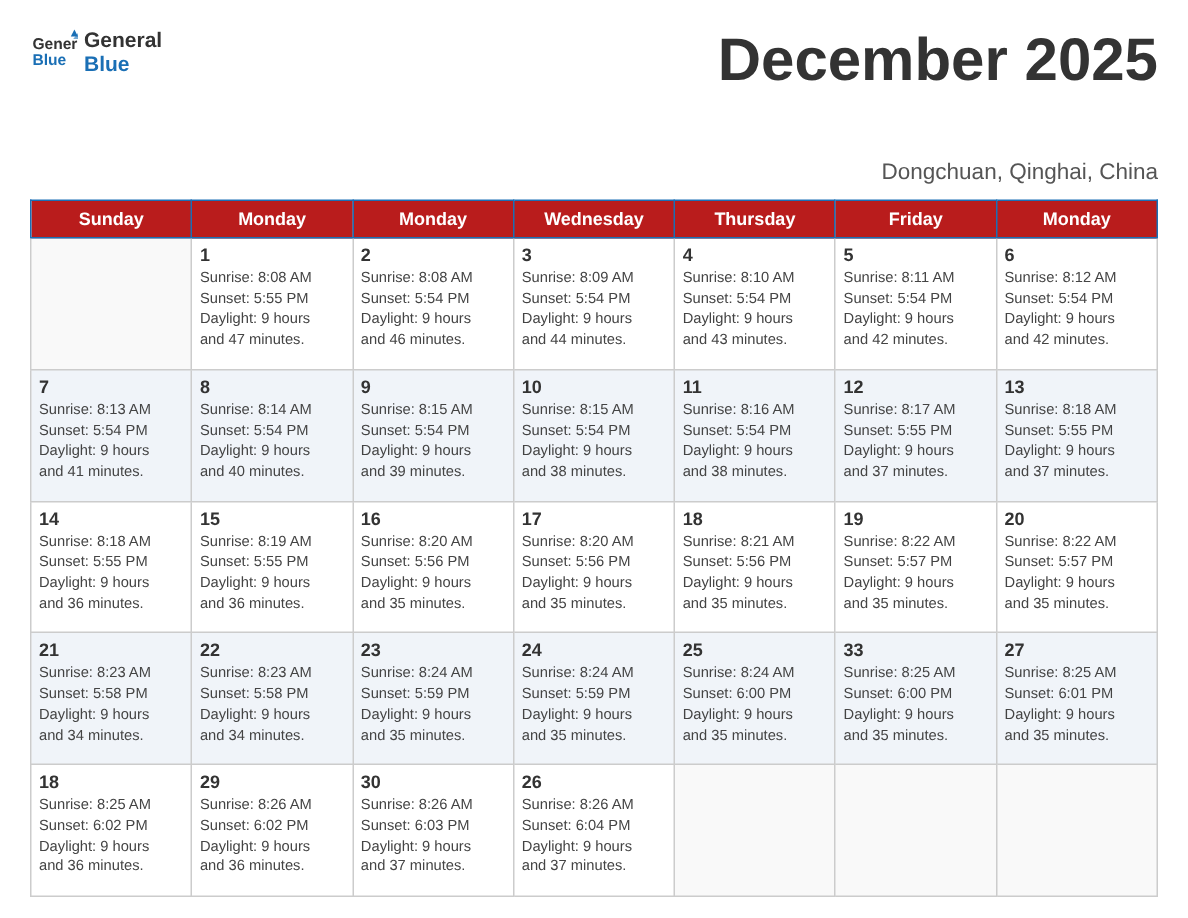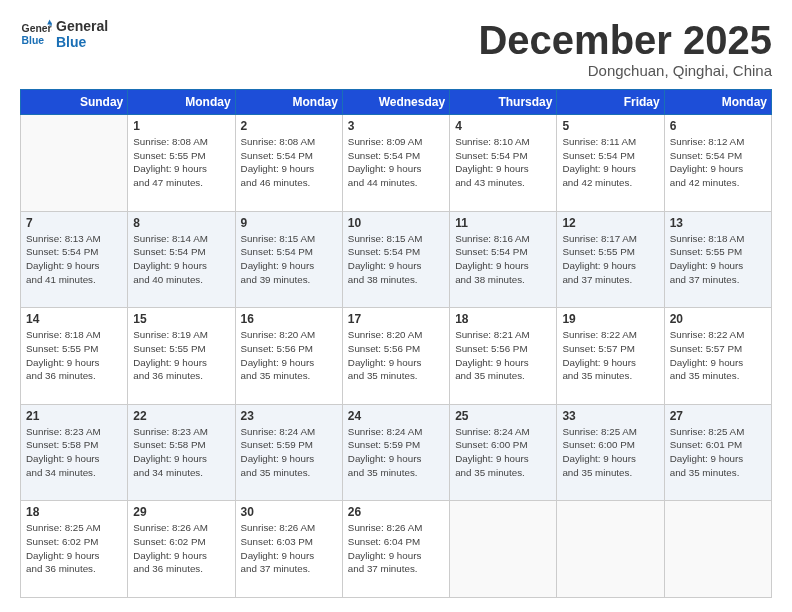--- a/index.html
+++ b/index.html
@@ -37,35 +37,36 @@
     }
     .month-title {
       font-size: 40px;
       font-weight: bold;
       color: #333;
       line-height: 1.1;
     }
     .location {
       font-size: 15px;
       color: #555;
+      margin-top: 44px;
     }
     .calendar {
       flex: 1;
       border: 1px solid #ccc;
       border-collapse: collapse;
       width: 100%;
       table-layout: fixed;
     }
     .calendar th {
-      background-color: #1d4ed8;
+      background-color: #b91c1c;
       color: #fff;
       font-size: 12px;
       font-weight: bold;
       padding: 5px 4px;
-      text-align: right;
+      text-align: center;
       border: 1px solid #1a6fb5;
     }
     .calendar td {
       border: 1px solid #ccc;
       vertical-align: top;
       padding: 4px 5px 4px 5px;
       font-size: 10.5px;
       color: #333;
       height: 82px;
     }

